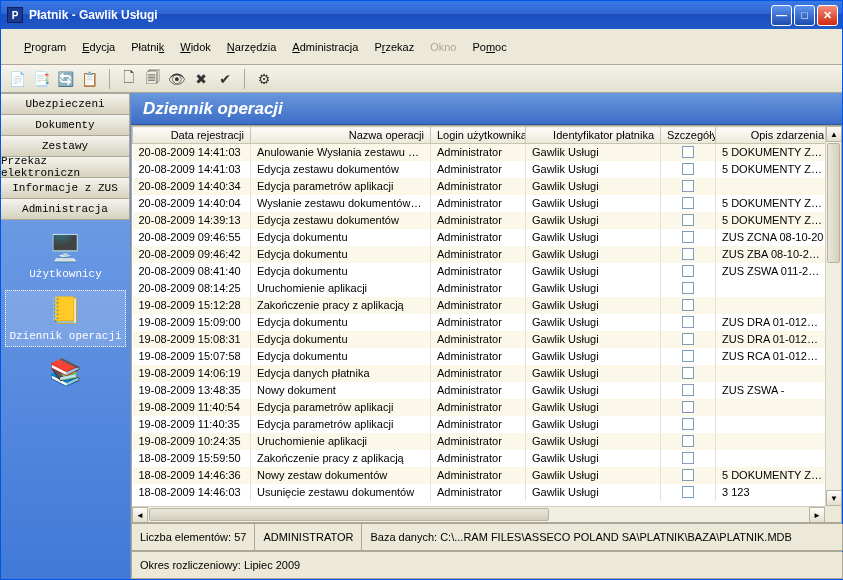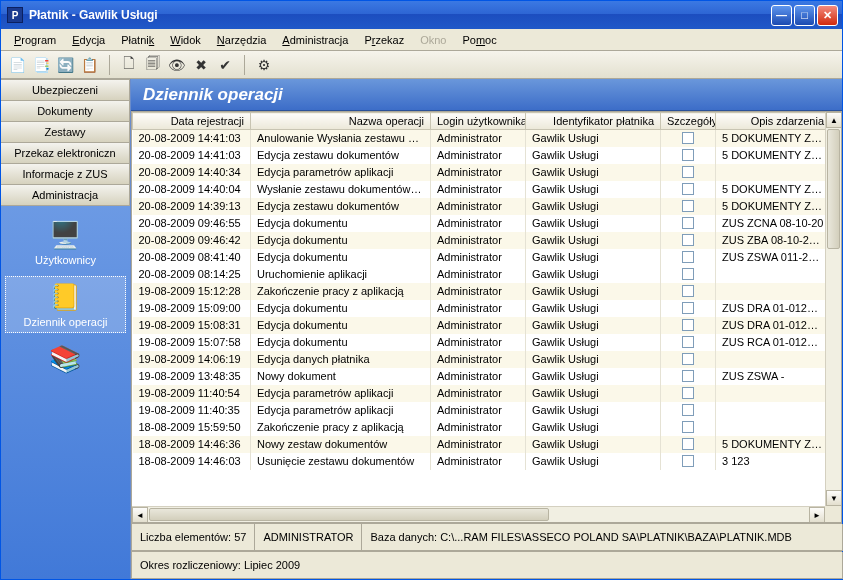--- a/index.html
+++ b/index.html
@@ -42,26 +42,26 @@
   .win-btn {
     width: 21px; height: 21px;
     border: 1px solid #fff;
     border-radius: 3px;
     background: linear-gradient(to bottom,#5F96EE,#1B4AB1);
     display: flex; align-items: center; justify-content: center;
     color: #fff; font-weight: bold; font-size: 11px;
   }
   .win-btn.close { background: linear-gradient(to bottom,#F48B7E,#D1290C); }
   .menubar {
-    height: 22px;
+    height: 36px;
     background: #ECE9D8;
     border-bottom: 1px solid #ACA899;
     display: flex;
     align-items: center;
-    padding: 0 6px;
+    padding: 0 16px;
     gap: 2px;
   }
   .menubar .menu-item {
     padding: 2px 7px;
     cursor: default;
   }
   .menubar .menu-item.disabled { color: #ACA899; }
   .menubar .mnemonic { text-decoration: underline; }
   .toolbar {
     height: 28px;
@@ -88,20 +88,21 @@
     flex: 1;
     display: flex;
     min-height: 0;
   }
   .sidebar {
     width: 130px;
     background: linear-gradient(to bottom,#7AA5E8 0%, #4179D8 100%);
     border-right: 1px solid #6A8CCB;
     display: flex;
     flex-direction: column;
+    font-family: Liberation Mono, monospace;
   }
   .side-tab {
     height: 22px;
     background: linear-gradient(to bottom,#F4F3EE,#D6D2BE);
     border: 1px solid #ACA899;
     border-left: none;
     margin-bottom: -1px;
     display: flex; align-items: center; justify-content: center;
     font-size: 11px;
     color: #000;
@@ -498,20 +499,30 @@
                   <td class="col-login">Administrator</td>
                   <td class="col-id">Gawlik Usługi</td>
                   <td class="col-det">
                     <span class="chk"></span>
                   </td>
                   <td class="col-desc"></td>
                 </tr>
                 <tr class="odd">
                   <td class="col-date">19-08-2009 11:40:35</td>
                   <td class="col-op">Edycja parametrów aplikacji</td>
+                  <td class="col-login">Administrator</td>
+                  <td class="col-id">Gawlik Usługi</td>
+                  <td class="col-det">
+                    <span class="chk"></span>
+                  </td>
+                  <td class="col-desc"></td>
+                </tr>
+                <tr class="even">
+                  <td class="col-date">19-08-2009 10:24:35</td>
+                  <td class="col-op">Uruchomienie aplikacji</td>
                   <td class="col-login">Administrator</td>
                   <td class="col-id">Gawlik Usługi</td>
                   <td class="col-det">
                     <span class="chk"></span>
                   </td>
                   <td class="col-desc"></td>
                 </tr>
                 <tr class="odd">
                   <td class="col-date">18-08-2009 15:59:50</td>
                   <td class="col-op">Zakończenie pracy z aplikacją</td>

